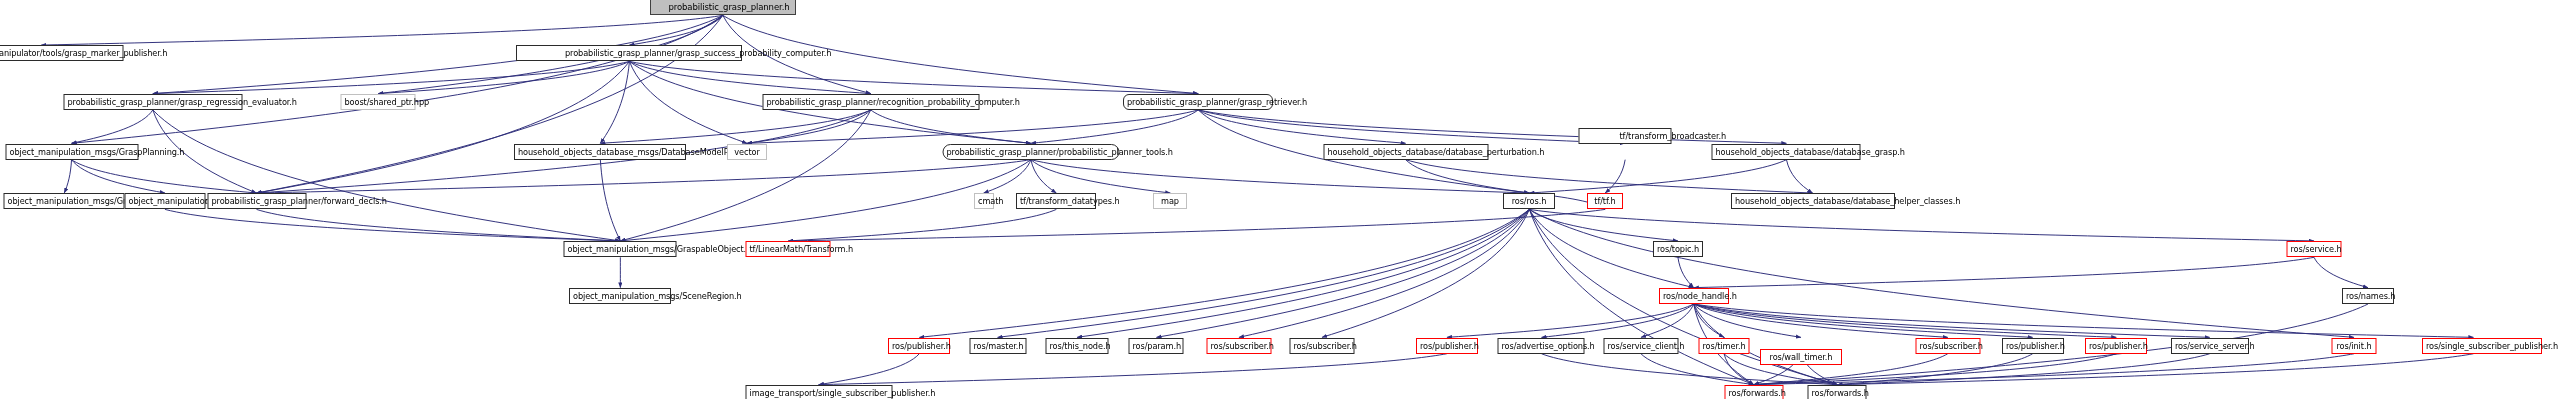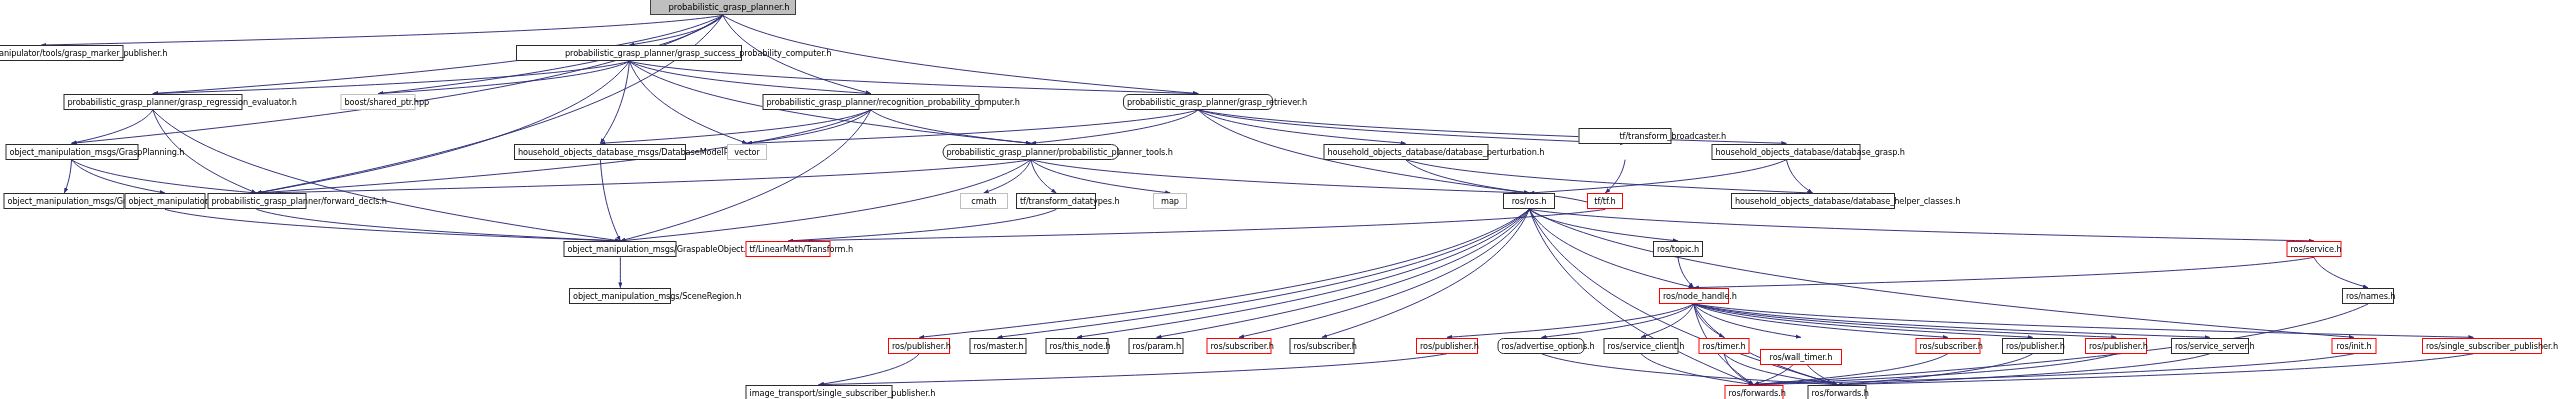--- a/index.html
+++ b/index.html
@@ -157,41 +157,41 @@
       <div class="node solid" style="left: 72px; top: 152px; width: 133px;">object_manipulation_msgs/GraspPlanning.h</div>
       <div class="node solid" style="left: 600px; top: 152px; width: 172px;">household_objects_database_msgs/DatabaseModelPose.h</div>
       <div class="node sys" style="left: 747px; top: 152px; width: 40px;">vector</div>
       <div class="node solid" style="left: 1031px; top: 152px; width: 177px; border-radius: 8px;">probabilistic_grasp_planner/probabilistic_planner_tools.h</div>
       <div class="node solid" style="left: 1406px; top: 152px; width: 165px;">household_objects_database/database_perturbation.h</div>
       <div class="node solid" style="left: 1625px; top: 136px; width: 93px; padding-left: 40px;">tf/transform_broadcaster.h</div>
       <div class="node solid" style="left: 1786px; top: 152px; width: 149px;">household_objects_database/database_grasp.h</div>
       <div class="node solid" style="left: 64px; top: 201px; width: 121px;">object_manipulation_msgs/GraspPlanningErrorCode.h</div>
       <div class="node solid" style="left: 165px; top: 201px; width: 81px;">object_manipulation_msgs/Grasp.h</div>
       <div class="node solid" style="left: 257px; top: 201px; width: 99px;">probabilistic_grasp_planner/forward_decls.h</div>
-      <div class="node sys" style="left: 984px; top: 201px; width: 48px;">cmath</div>
+      <div class="node sys" style="left: 984px; top: 201px; width: 20px;">cmath</div>
       <div class="node solid" style="left: 1056px; top: 201px; width: 80px;">tf/transform_datatypes.h</div>
       <div class="node sys" style="left: 1170px; top: 201px; width: 34px;">map</div>
       <div class="node solid" style="left: 1529px; top: 201px; width: 52px;">ros/ros.h</div>
       <div class="node red" style="left: 1605px; top: 201px; width: 36px;">tf/tf.h</div>
       <div class="node solid" style="left: 1813px; top: 201px; width: 164px;">household_objects_database/database_helper_classes.h</div>
       <div class="node solid" style="left: 620px; top: 249px; width: 113px;">object_manipulation_msgs/GraspableObject.h</div>
       <div class="node red" style="left: 788px; top: 249px; width: 85px;">tf/LinearMath/Transform.h</div>
       <div class="node red" style="left: 2314px; top: 249px; width: 55px;">ros/service.h</div>
       <div class="node solid" style="left: 1678px; top: 249px; width: 50px;">ros/topic.h</div>
       <div class="node solid" style="left: 620px; top: 296px; width: 102px;">object_manipulation_msgs/SceneRegion.h</div>
       <div class="node red" style="left: 1694px; top: 296px; width: 70px;">ros/node_handle.h</div>
       <div class="node solid" style="left: 2368px; top: 296px; width: 52px;">ros/names.h</div>
       <div class="node red" style="left: 919px; top: 346px; width: 62px;">ros/publisher.h</div>
       <div class="node solid" style="left: 998px; top: 346px; width: 57px;">ros/master.h</div>
       <div class="node solid" style="left: 1077px; top: 346px; width: 63px;">ros/this_node.h</div>
       <div class="node solid" style="left: 1156px; top: 346px; width: 55px;">ros/param.h</div>
       <div class="node red" style="left: 1239px; top: 346px; width: 65px;">ros/subscriber.h</div>
       <div class="node solid" style="left: 1322px; top: 346px; width: 65px;">ros/subscriber.h</div>
       <div class="node red" style="left: 1447px; top: 346px; width: 62px;">ros/publisher.h</div>
-      <div class="node solid" style="left: 1541px; top: 346px; width: 87px; border-radius: 6px;">ros/advertise_options.h</div>
+      <div class="node solid" style="left: 1541px; top: 346px; width: 87px;">ros/advertise_options.h</div>
       <div class="node solid" style="left: 1641px; top: 346px; width: 75px;">ros/service_client.h</div>
       <div class="node red" style="left: 1724px; top: 346px; width: 51px;">ros/timer.h</div>
       <div class="node red" style="left: 1801px; top: 357px; width: 82px;">ros/wall_timer.h</div>
       <div class="node red" style="left: 1948px; top: 346px; width: 65px;">ros/subscriber.h</div>
       <div class="node solid" style="left: 2033px; top: 346px; width: 62px;">ros/publisher.h</div>
       <div class="node red" style="left: 2116px; top: 346px; width: 62px;">ros/publisher.h</div>
       <div class="node solid" style="left: 2210px; top: 346px; width: 78px;">ros/service_server.h</div>
       <div class="node red" style="left: 2354px; top: 346px; width: 45px;">ros/init.h</div>
       <div class="node red" style="left: 2474px; top: 346px; width: 120px; margin-left: 8px;">ros/single_subscriber_publisher.h</div>
       <div class="node solid" style="left: 819px; top: 393px; width: 147px;">image_transport/single_subscriber_publisher.h</div>

